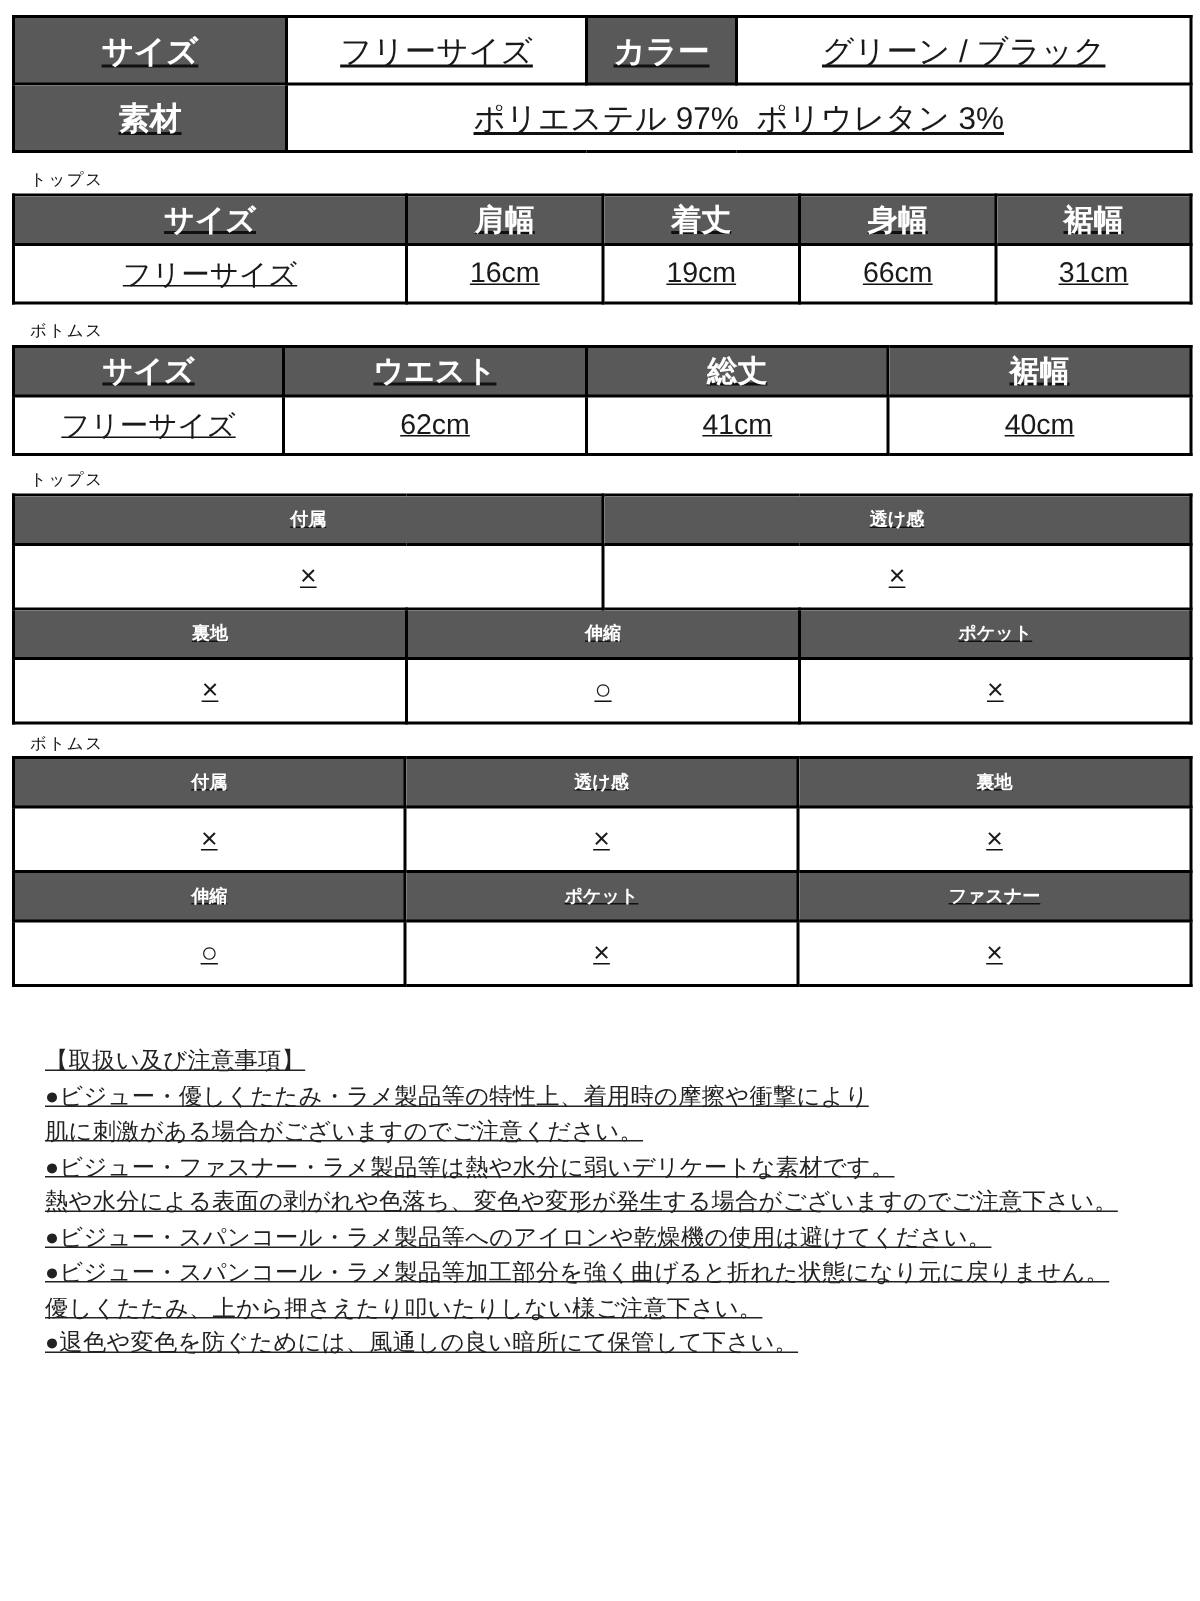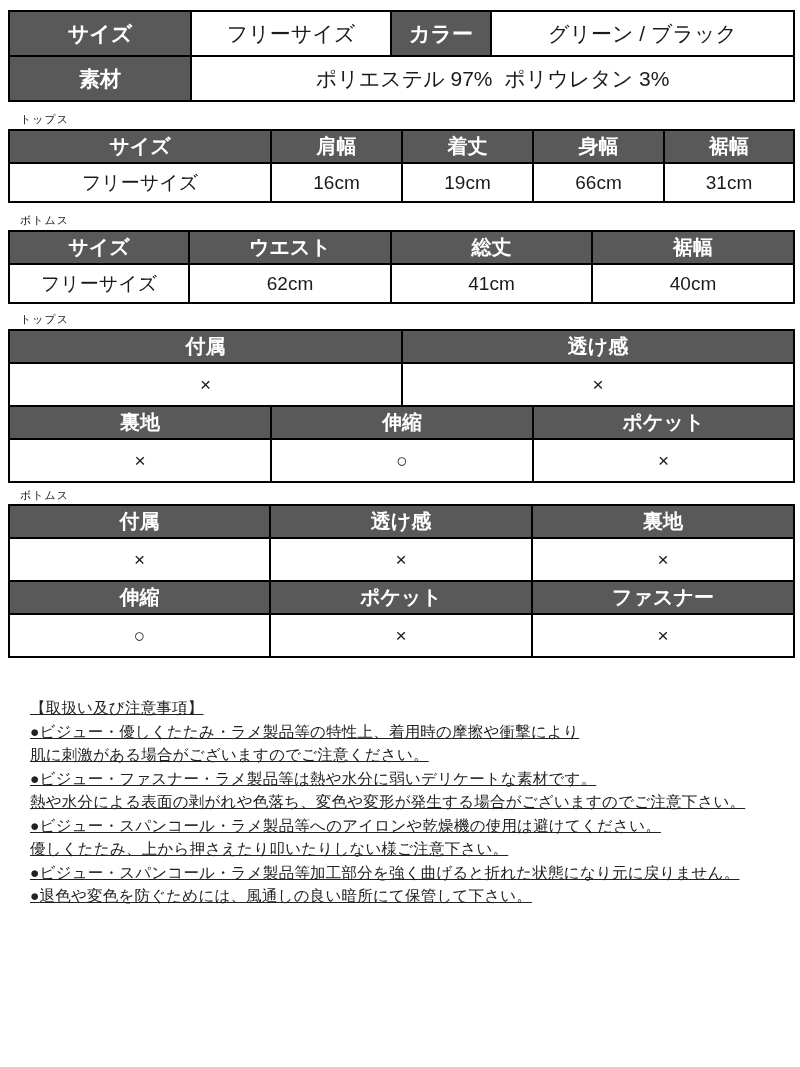--- a/index.html
+++ b/index.html
@@ -6,40 +6,40 @@
   html,body { background:#fff; }
   .page {
     position:relative;
     width:800px; height:1067px;
     background:#ffffff;
     font-family:"Liberation Sans", sans-serif;
     color:#111;
     padding:10px 7px 0 8px;
     overflow:hidden;
   }
-  table { border-collapse:collapse; table-layout:fixed; width:785px; }
+  table { border-collapse:collapse; table-layout:fixed; width:785px;text-decoration:underline; }
   td {
     border:2px solid #000;
     text-align:center;
     vertical-align:middle;
     overflow:hidden;
     color:#1a1a1a;
   }
   .hdr { background:#595959; color:#ffffff; font-weight:bold; }
 
   
   .spec td { height:45px; font-size:21px; }
   .prewrap { white-space:pre-wrap; }
 
   
   .meas td.h { height:33px; font-size:20px; }
   .meas td.v { height:39px; font-size:19px; }
 
   
-  .feat td.h { height:33px; font-size:20px;margin-left:20px; }
+  .feat td.h { height:33px; font-size:12px;margin-left:20px; }
   .feat td.v { height:43px; font-size:19px; }
   .mark { font-size:27px; font-weight:normal; line-height:1; }
 
   .sec-label {
     font-size:11px;
     color:#111;
     margin:10px 0 2px 12px;
     letter-spacing:1px;
   }
   .lbl-tight { margin-top:8px; }
@@ -196,18 +196,18 @@
   </tbody>
     </table>
 
   <div class="notes">
     <div>【取扱い及び注意事項】</div>
     <div>●ビジュー・優しくたたみ・ラメ製品等の特性上、着用時の摩擦や衝撃により</div>
     <div>肌に刺激がある場合がございますのでご注意ください。</div>
     <div>●ビジュー・ファスナー・ラメ製品等は熱や水分に弱いデリケートな素材です。</div>
     <div>熱や水分による表面の剥がれや色落ち、変色や変形が発生する場合がございますのでご注意下さい。</div>
     <div>●ビジュー・スパンコール・ラメ製品等へのアイロンや乾燥機の使用は避けてください。</div>
+    <div>●ビジュー・スパンコール・ラメ製品等加工部分を強く曲げると折れた状態になり元に戻りません。</div>
     <div>優しくたたみ、上から押さえたり叩いたりしない様ご注意下さい。</div>
-    <div>●ビジュー・スパンコール・ラメ製品等加工部分を強く曲げると折れた状態になり元に戻りません。</div>
     <div>●退色や変色を防ぐためには、風通しの良い暗所にて保管して下さい。</div>
   </div>
 
 </div>
 
 </body></html>

